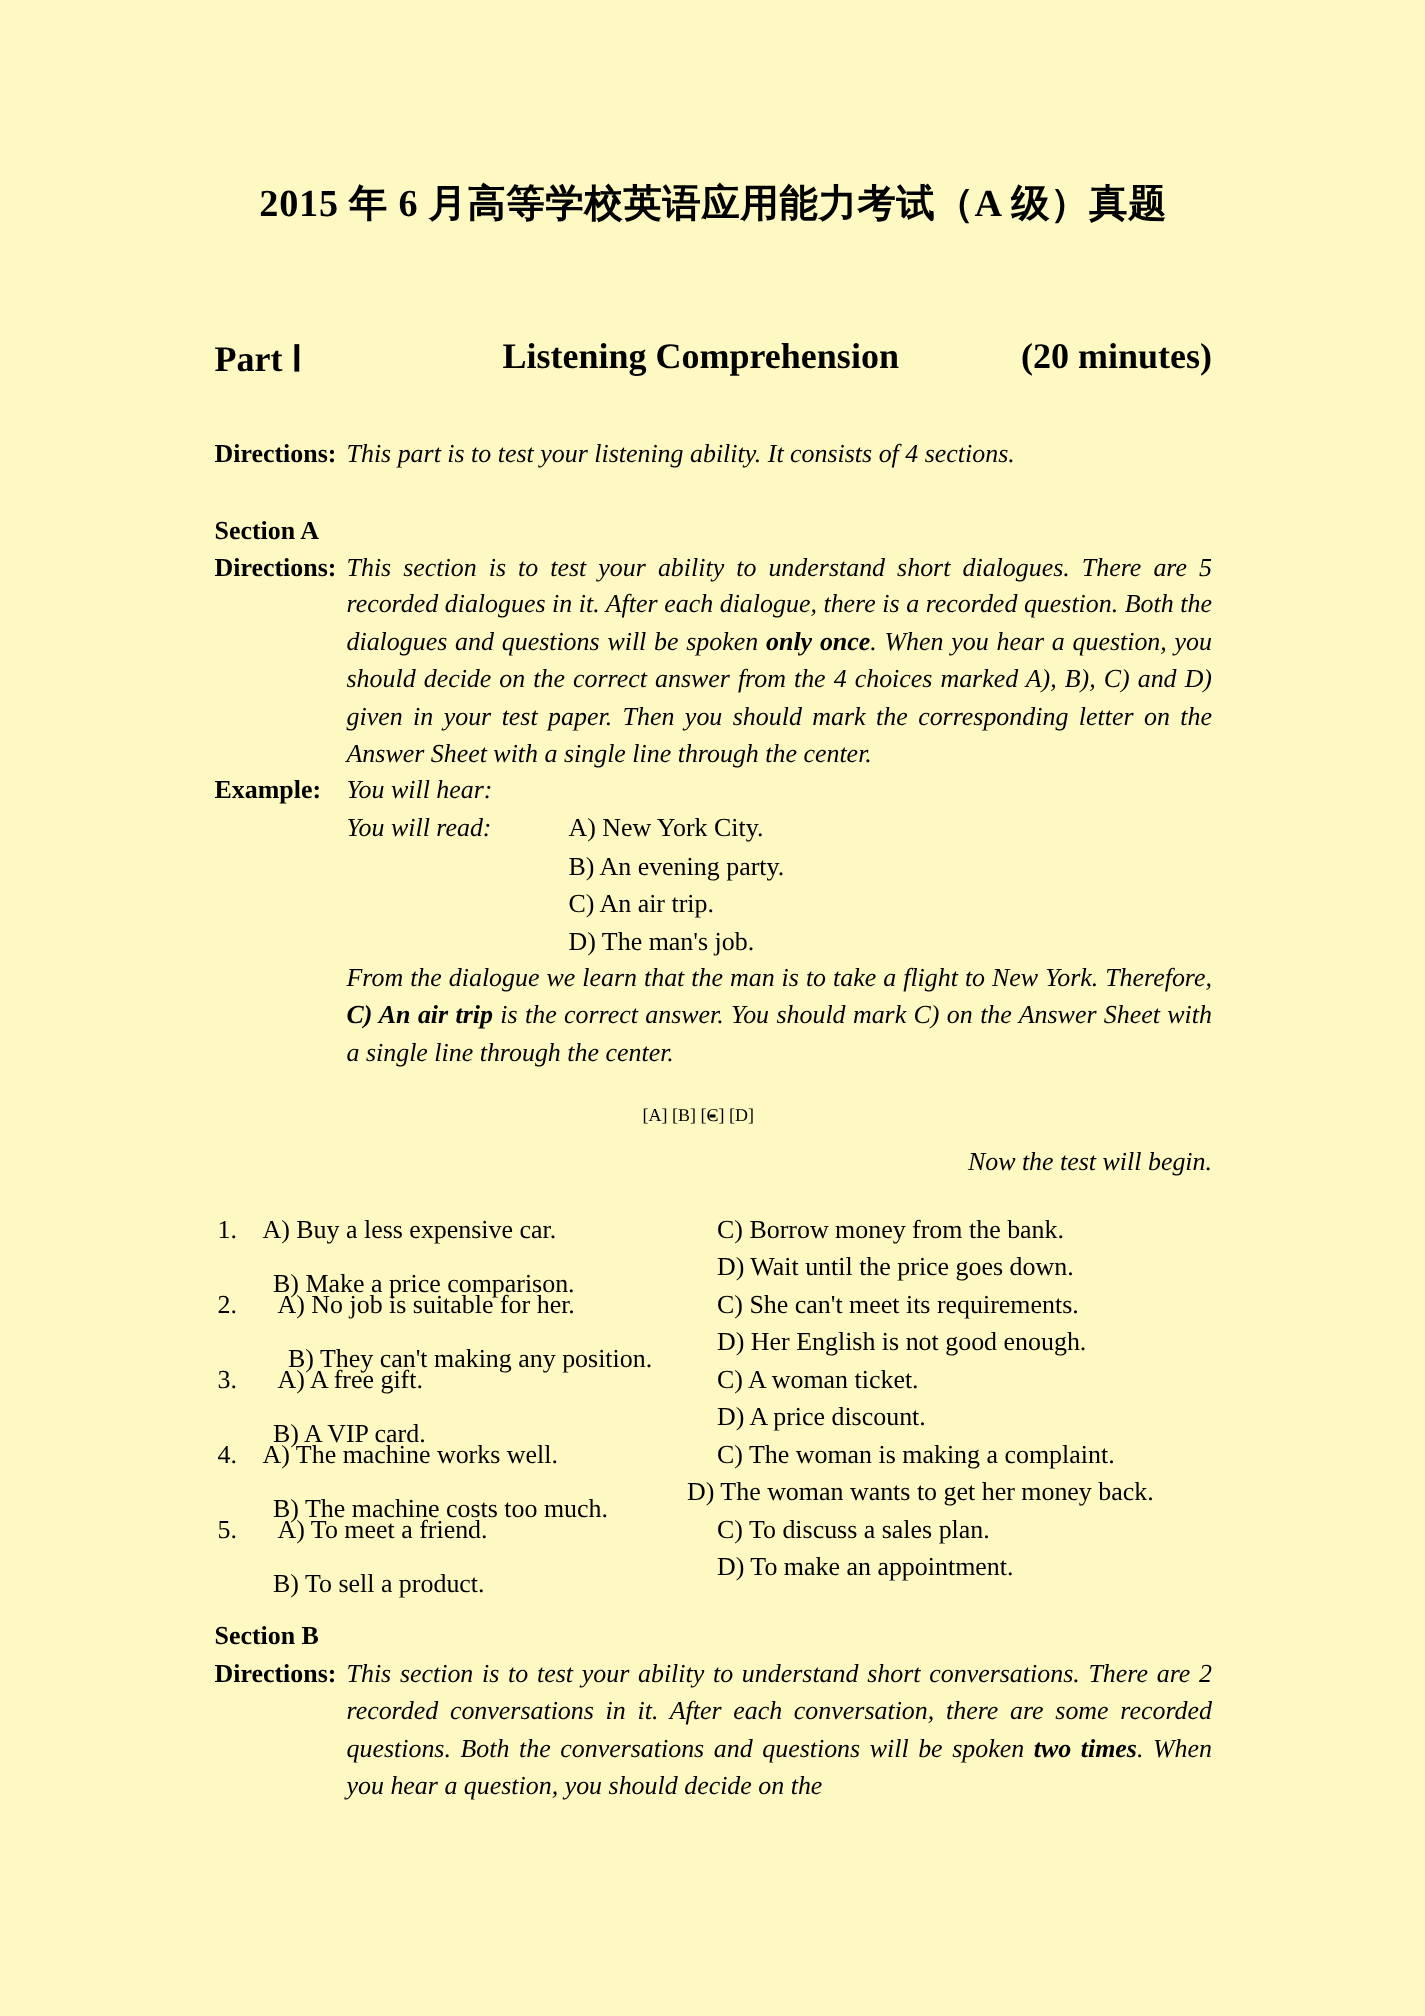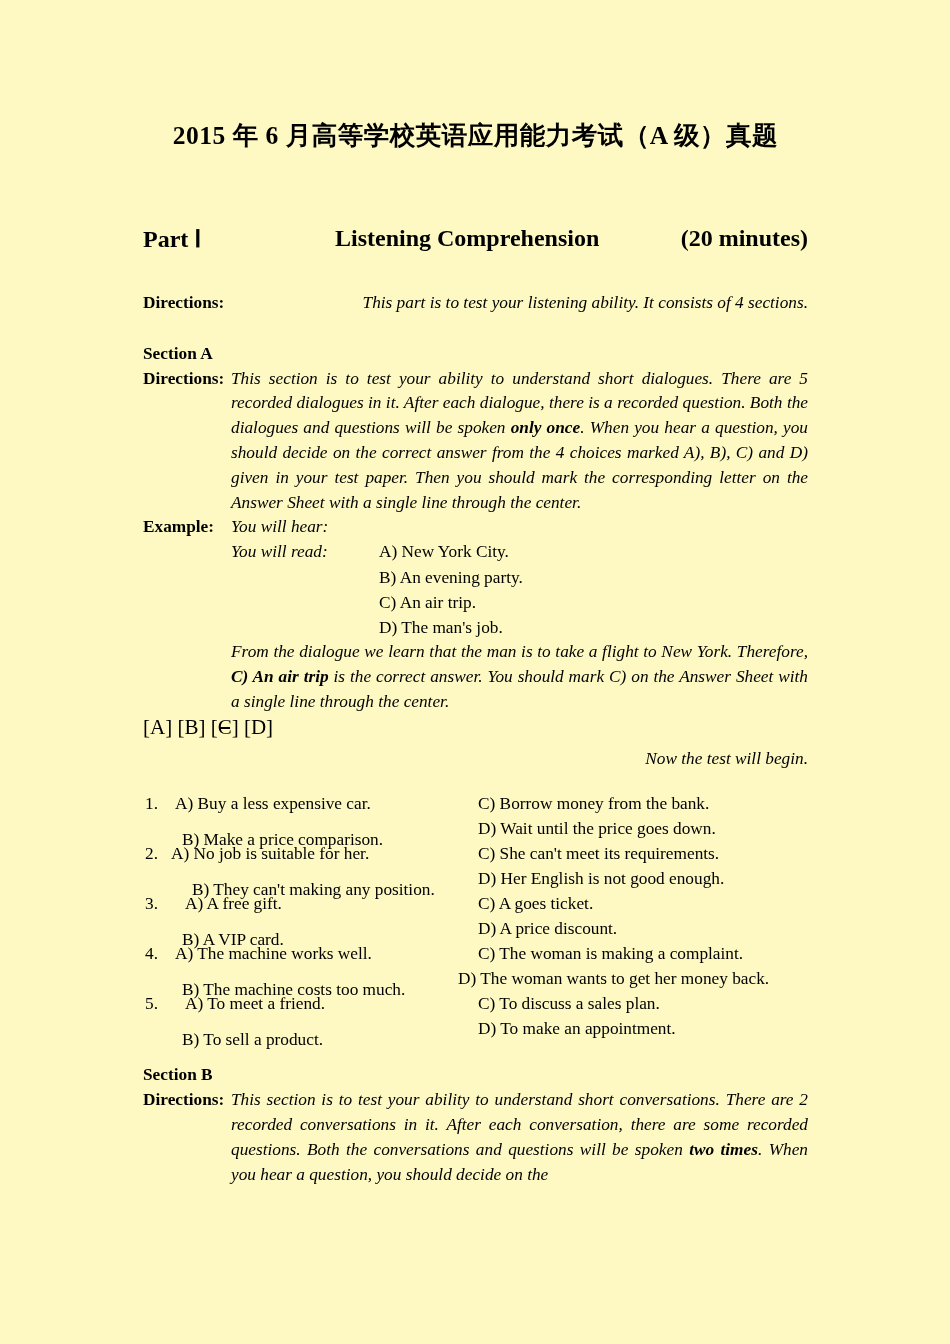--- a/index.html
+++ b/index.html
@@ -58,21 +58,21 @@
     font-weight: bold;
     font-style: normal;
   }
   .blk .body {
     display: block;
     margin-left: 88px;
     font-style: italic;
     text-align: justify;
     text-justify: inter-word;
   }
-  .blk .body.nojust { text-align: right; }
+  .blk .body.nojust { text-align: left; }
   b.bi { font-weight: bold; font-style: italic; }
 
   .section-head {
     font-size: 17.3px;
     font-weight: bold;
     line-height: 24.8px;
   }
 
   
   .example-row {
@@ -110,25 +110,25 @@
   .explain {
     margin-left: 88px;
     font-size: 17.3px;
     line-height: 24.8px;
     font-style: italic;
     text-align: justify;
     text-justify: inter-word;
   }
 
   .answer-marks {
-    text-align: left;
-    font-size: 21px;
+    text-align: center;
+    font-size: 12px;
     line-height: 24.8px;
     padding-right: 20px;
-    margin-top: 0;
+    margin-top: 16px;
   }
   .struck {
     position: relative;
     display: inline-block;
   }
   .struck::after {
     content: "";
     position: absolute;
     left: 2px;
     right: 2px;
@@ -219,32 +219,32 @@
         <span class="optA" style="left:32px;">A) Buy a less expensive car.</span>
         <span class="optC" style="left:335px;">C) Borrow money from the bank.</span>
       </div>
       <div class="qrow">
         <span class="optB" style="left:39px;">B) Make a price comparison.</span>
         <span class="optD" style="left:335px;">D) Wait until the price goes down.</span>
       </div>
 
       <div class="qrow">
         <span class="num">2.</span>
-        <span class="optA" style="left:28px;">A) No job is suitable for her.</span>
+        <span class="optA" style="left:42px;">A) No job is suitable for her.</span>
         <span class="optC" style="left:335px;">C) She can't meet its requirements.</span>
       </div>
       <div class="qrow">
         <span class="optB" style="left:49px;">B) They can't making any position.</span>
         <span class="optD" style="left:335px;">D) Her English is not good enough.</span>
       </div>
 
       <div class="qrow">
         <span class="num">3.</span>
         <span class="optA" style="left:42px;">A) A free gift.</span>
-        <span class="optC" style="left:335px;">C) A goes ticket.</span>
+        <span class="optC" style="left:335px;">C) A woman ticket.</span>
       </div>
       <div class="qrow">
         <span class="optB" style="left:39px;">B) A VIP card.</span>
         <span class="optD" style="left:335px;">D) A price discount.</span>
       </div>
 
       <div class="qrow">
         <span class="num">4.</span>
         <span class="optA" style="left:32px;">A) The machine works well.</span>
         <span class="optC" style="left:335px;">C) The woman is making a complaint.</span>

